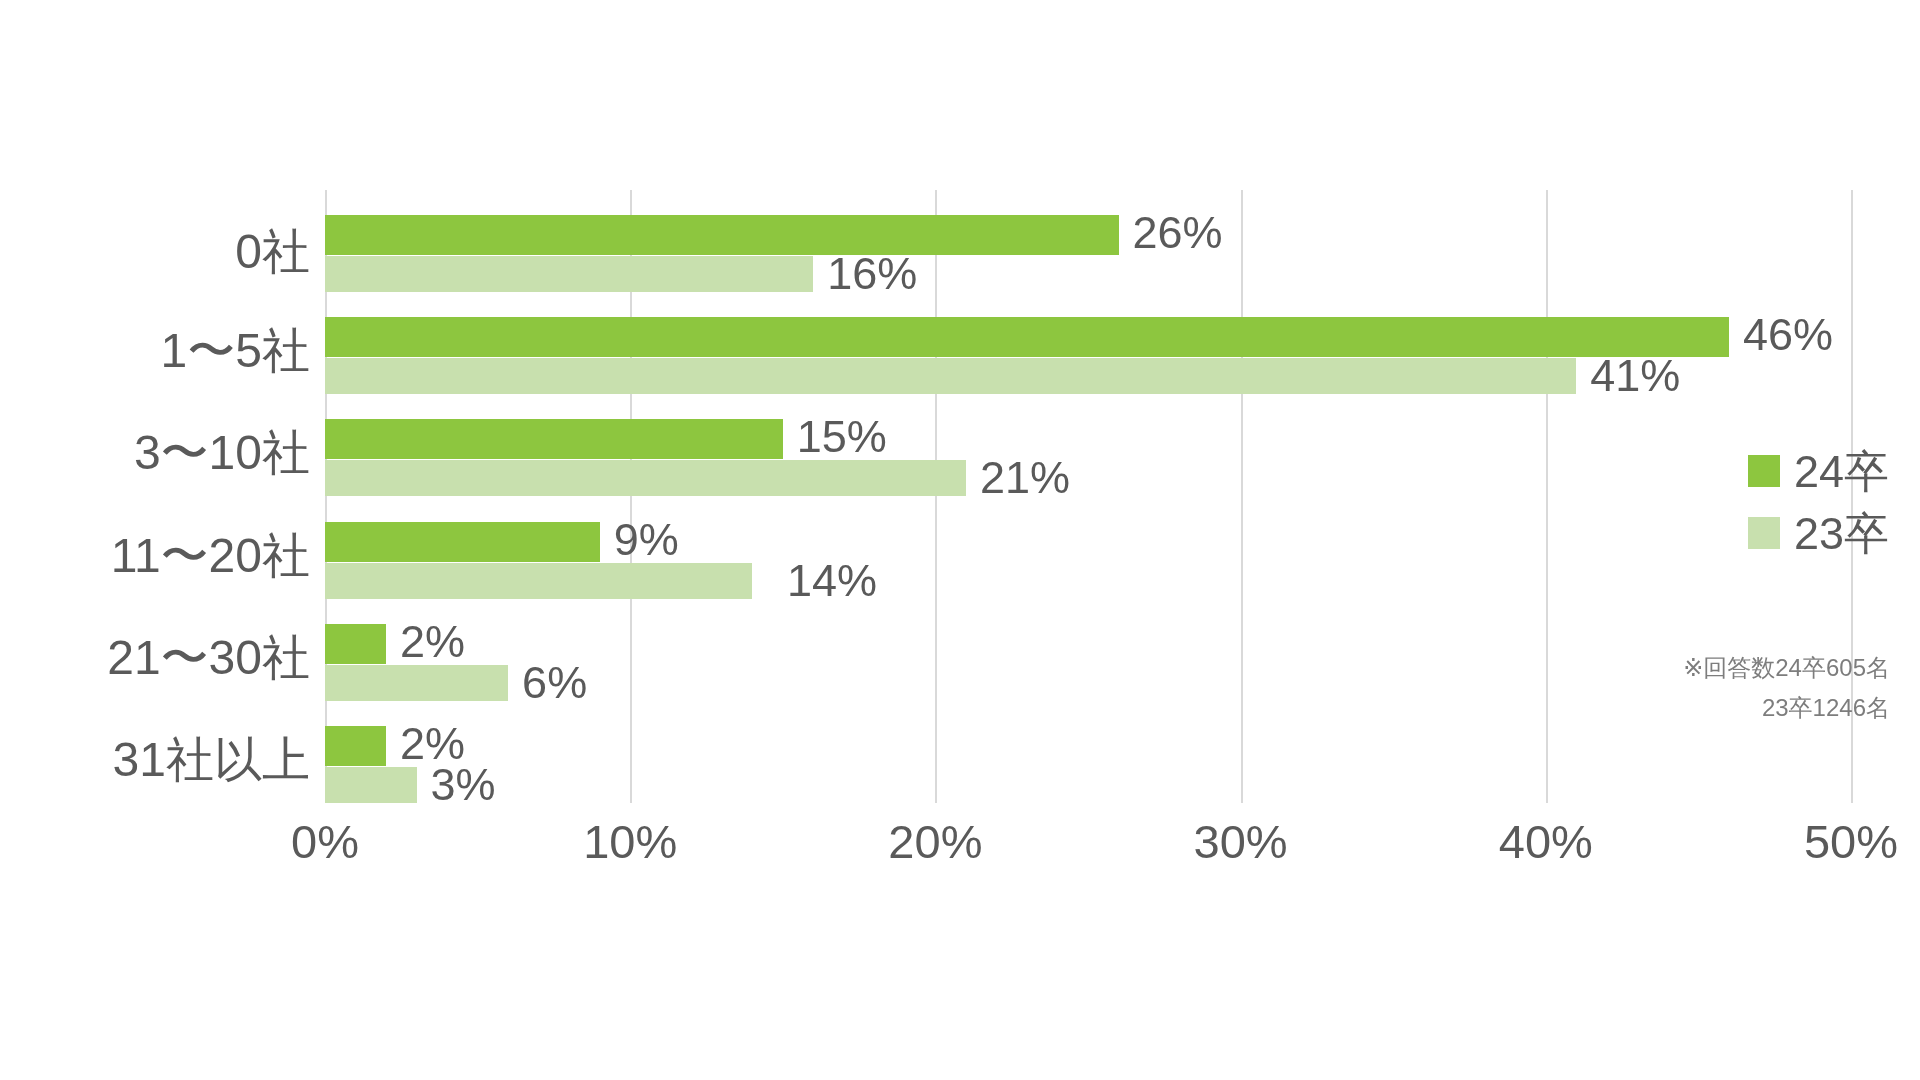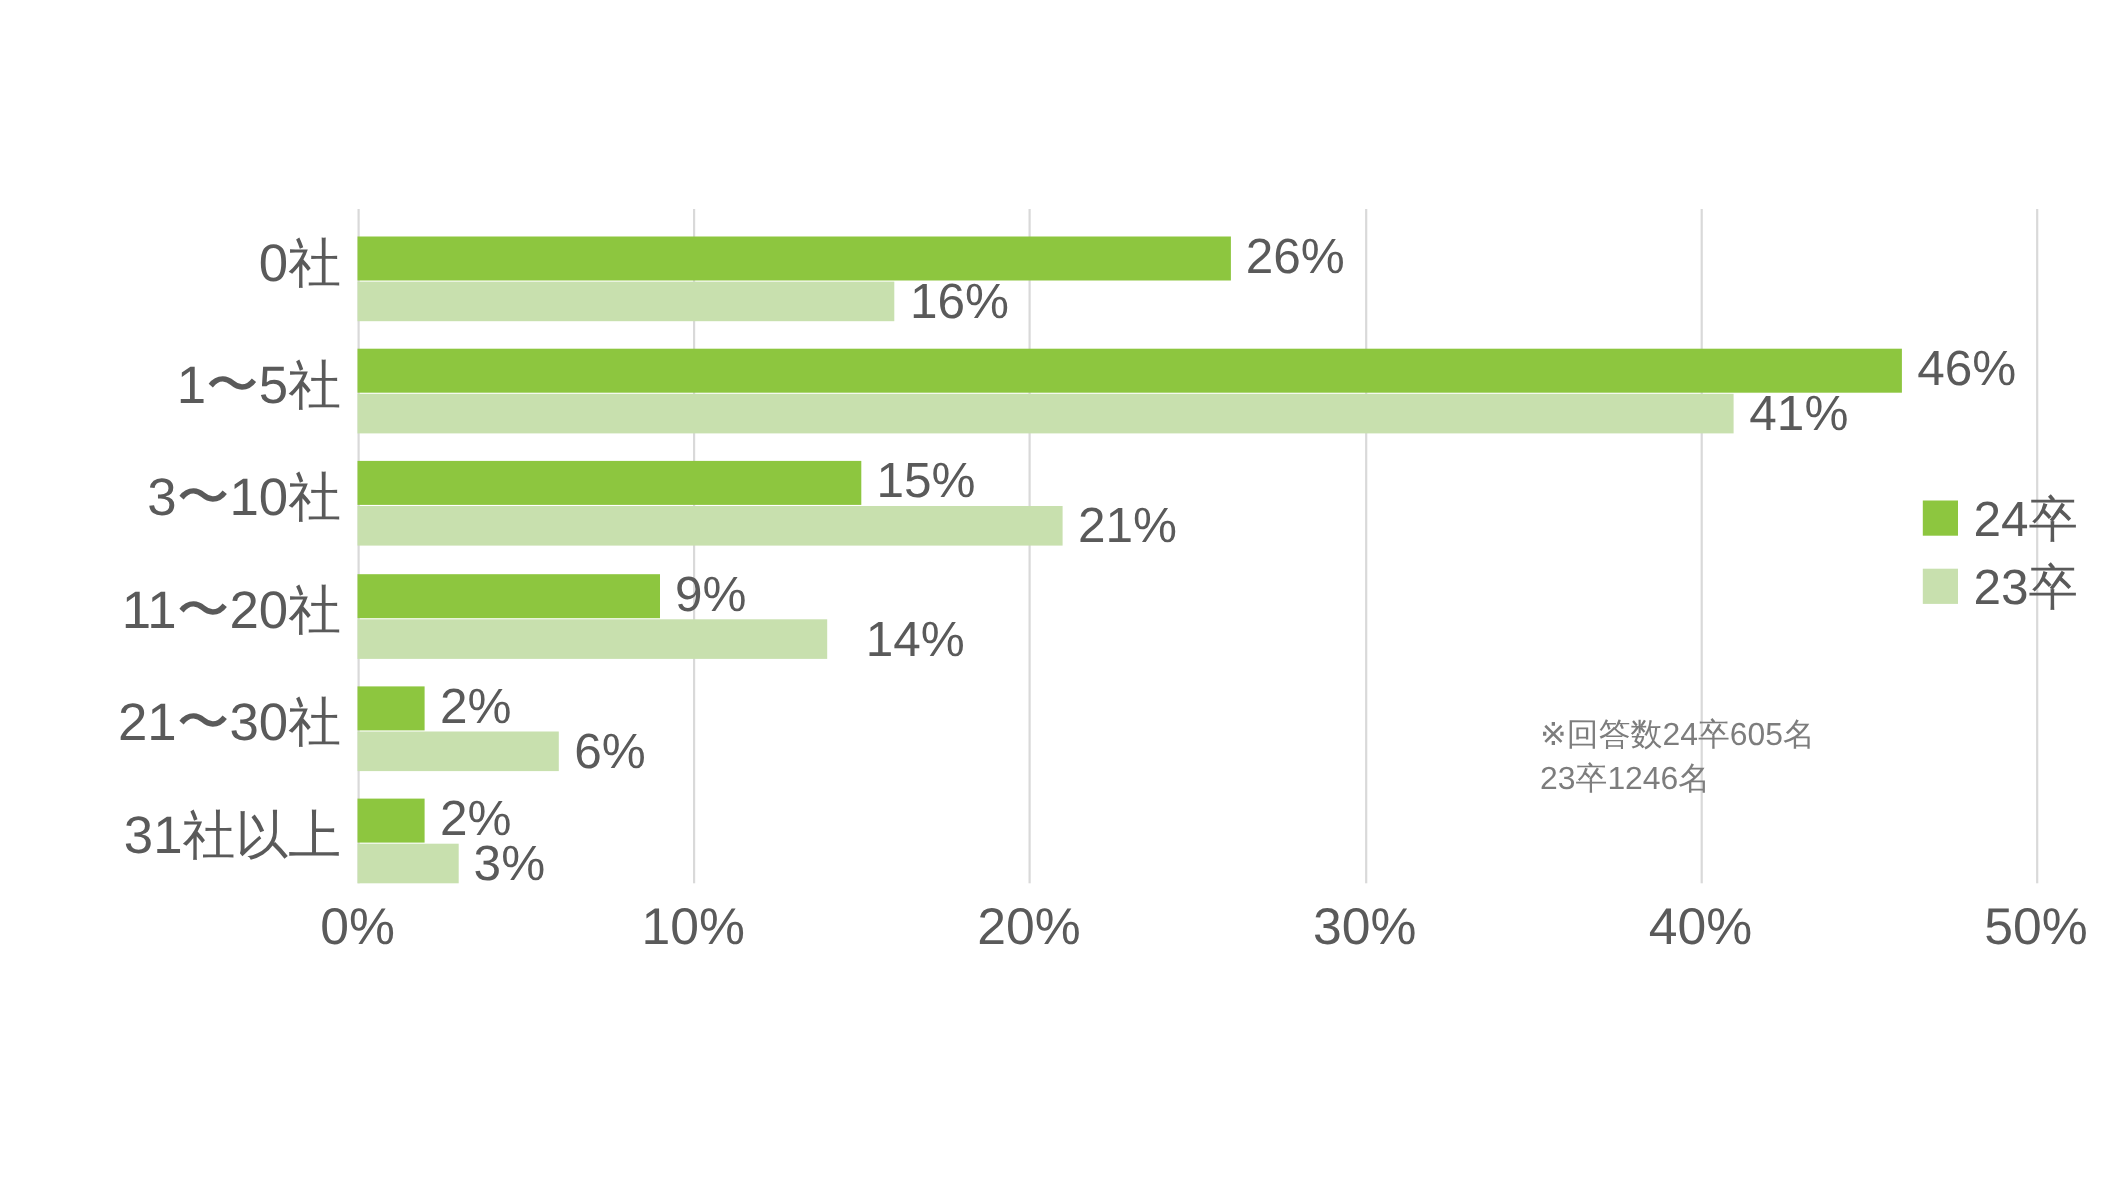--- a/index.html
+++ b/index.html
@@ -123,33 +123,34 @@
     line-height: 45px;
     white-space: nowrap;
   }
 
   
   .footnote {
     position: absolute;
     left: 1400px;
     top: 648px;
     width: 490px;
+    text-align: right;
     color: #7d7d7d;
-    font-size: 29px;
+    font-size: 24px;
     line-height: 40px;
   }
   .footnote div { white-space: nowrap; }
 </style>
 </head>
 <body>
 
 <div id="chart-root">
 
   <div class="cat-label-holder">
-      <div class="cat-label" style="top: 26px;">0社</div>
+      <div class="cat-label" style="top: 38px;">0社</div>
       <div class="cat-label" style="top: 137.167px; padding-left: 36px;">1〜5社</div>
       <div class="cat-label" style="top: 239.333px;">3〜10社</div>
       <div class="cat-label" style="top: 341.5px;">11〜20社</div>
       <div class="cat-label" style="top: 443.667px;">21〜30社</div>
       <div class="cat-label" style="top: 545.833px; margin-left: 28px;">31社以上</div>
     </div>
 
   <div class="plot-area">
     <div class="axis-line-y"></div>
   <div class="gridline" style="left: 305.2px;"></div>

